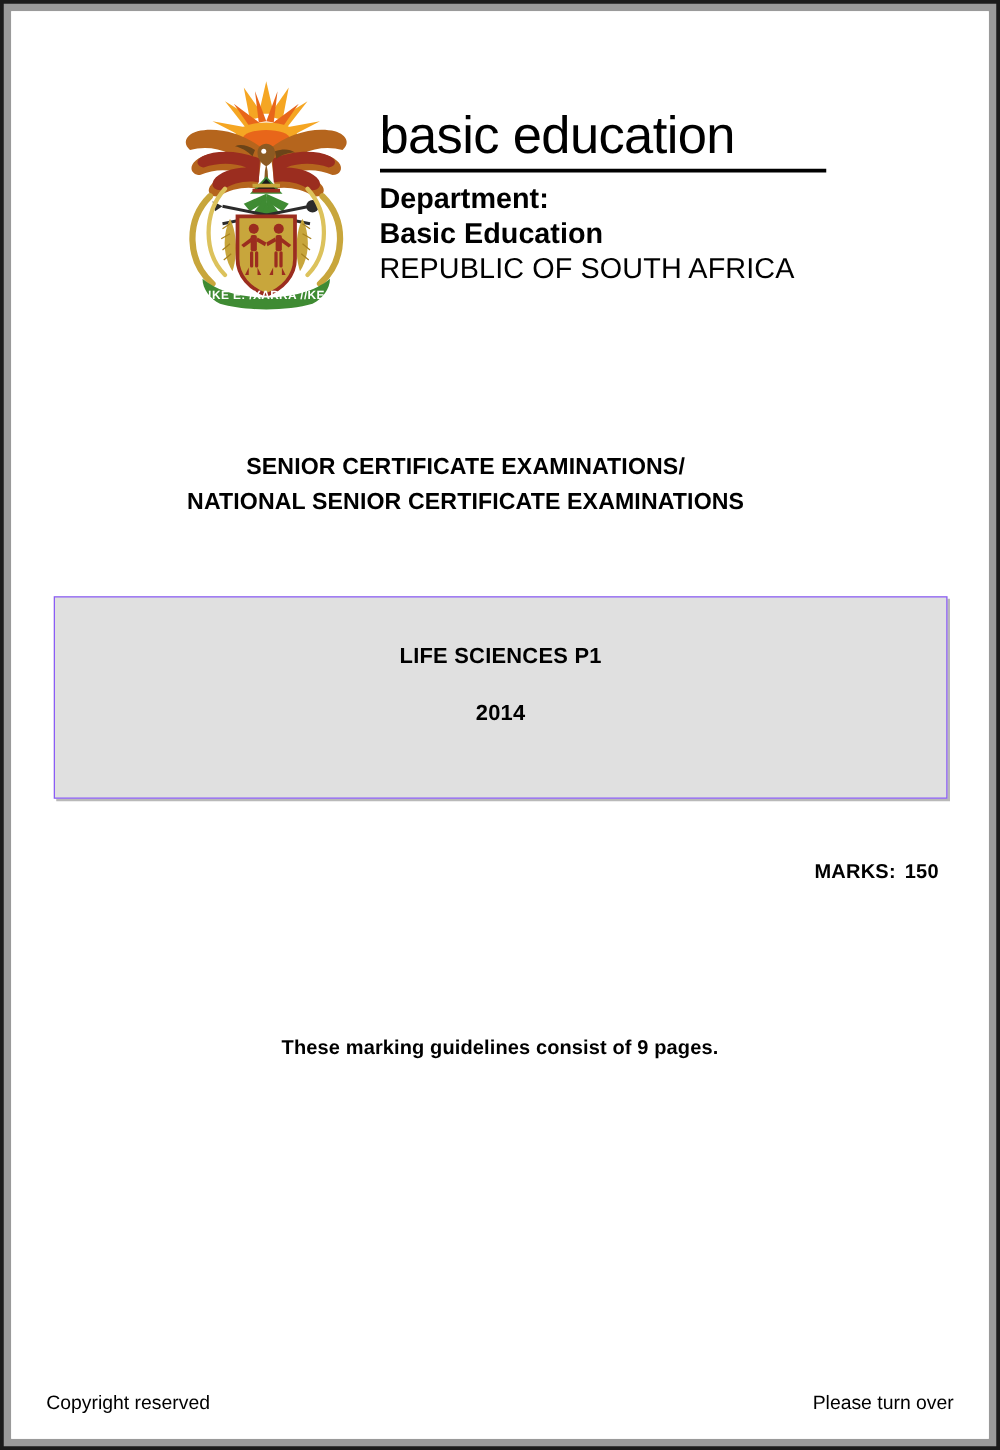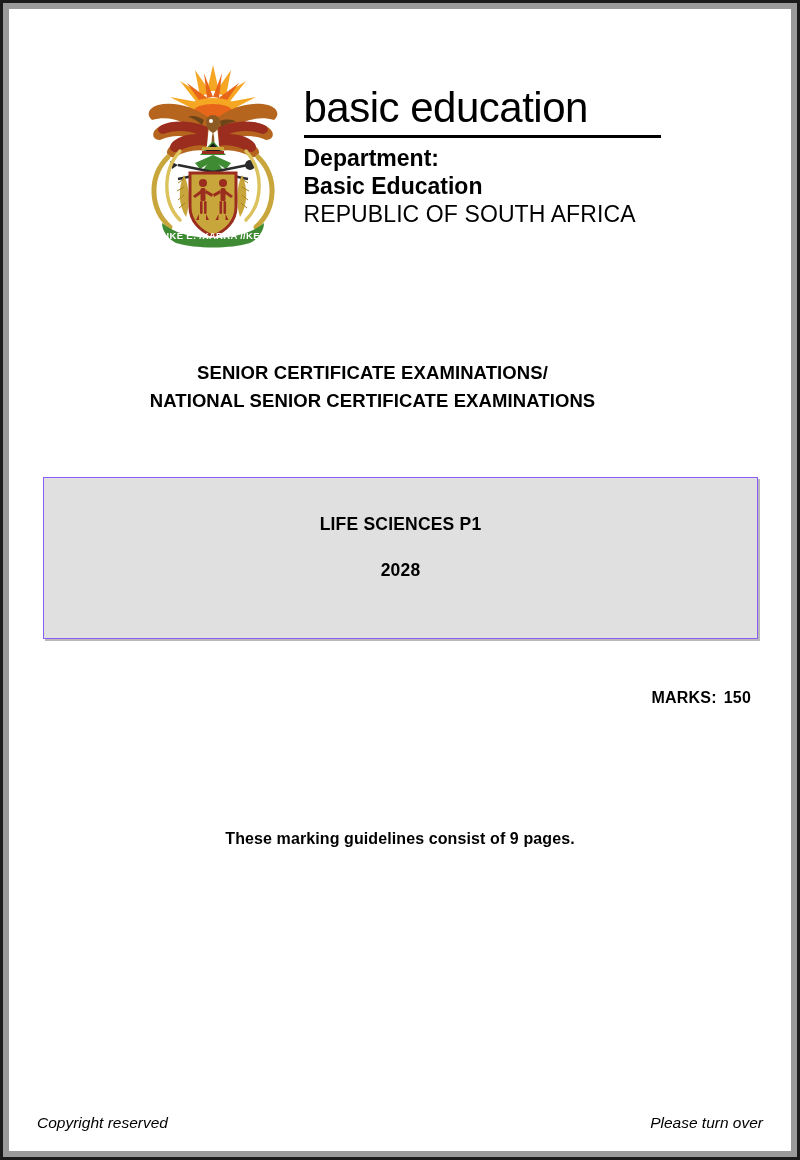--- a/index.html
+++ b/index.html
@@ -155,21 +155,20 @@
   
   .footer {
     position: absolute;
     left: 28px;
     right: 28px;
     bottom: 19px;
     display: flex;
     justify-content: space-between;
     align-items: baseline;
     font-size: 15.5px;
-    font-style: italic;
     color: #000000;
   }
 </style>
 </head>
 <body>
 
 <div class="page">
   <div class="frame-mid"></div>
   <div class="frame-inner"></div>
 
@@ -276,21 +275,21 @@
       </div>
     </div>
 
     <div class="exam-title">
       <div>SENIOR CERTIFICATE EXAMINATIONS/</div>
       <div>NATIONAL SENIOR CERTIFICATE EXAMINATIONS</div>
     </div>
 
     <div class="subject-box">
       <div class="subject-line l1">LIFE SCIENCES P1</div>
-      <div class="subject-line l2">2028</div>
+      <div class="subject-line l2">2014</div>
     </div>
 
     <div class="marks">
       <span>MARKS:</span><span class="marks-value">150</span>
     </div>
 
     <div class="pages-note">These marking guidelines consist of 9 pages.</div>
 
     <div class="footer">
       <span>Copyright reserved</span>

